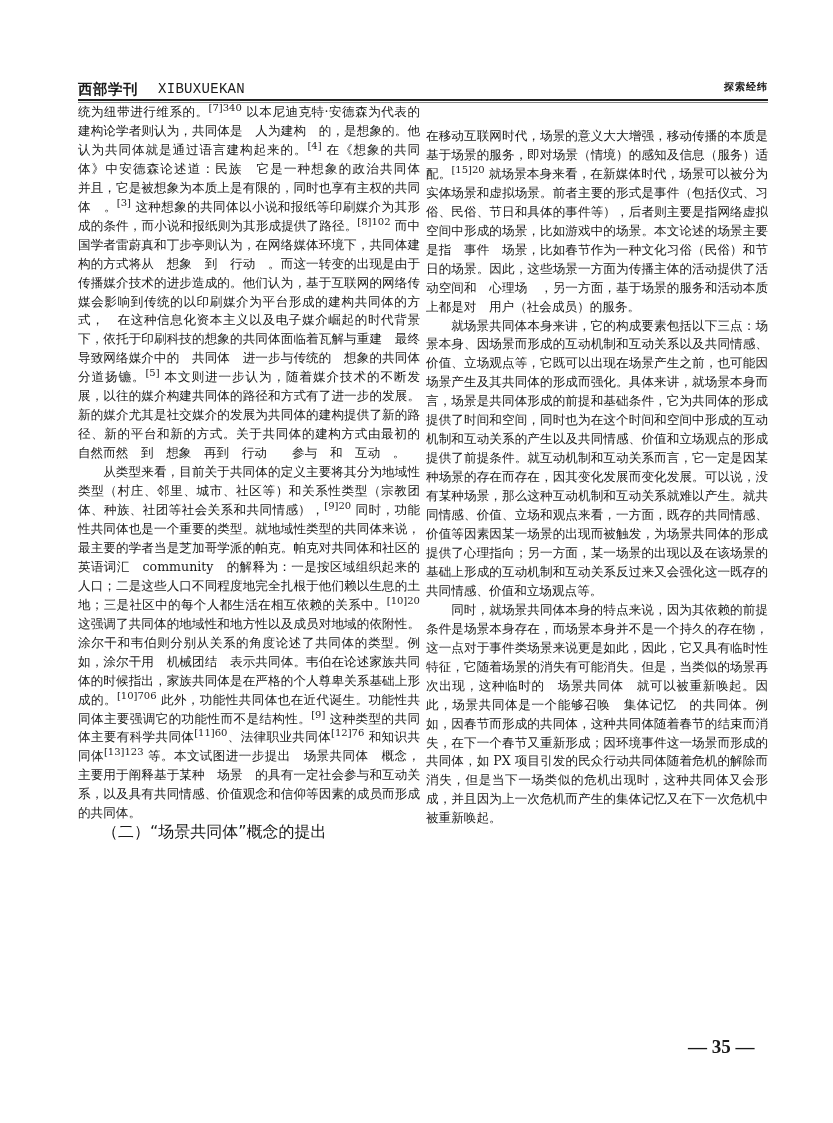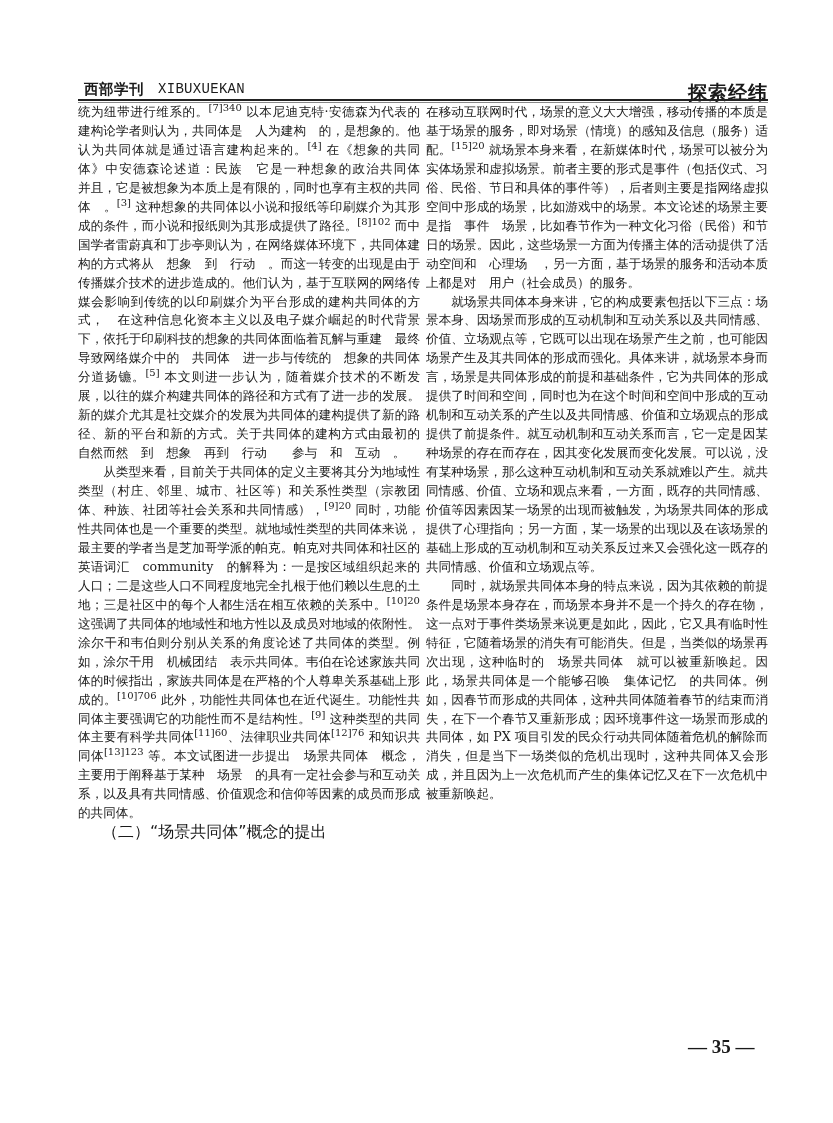--- a/index.html
+++ b/index.html
@@ -1,29 +1,29 @@
 <!DOCTYPE html>
 <html><head>
 <meta charset="utf-8">
 <style>
   html, body { margin:0; padding:0; background:#ffffff; }
   body { width:833px; height:1123px; position:relative; overflow:hidden;
          font-family:"DejaVu Serif","Liberation Serif",serif; color:#1a1a1a; }
   .header { position:absolute; left:78px; top:80px; width:690px; height:20px; }
-  .header .journal { position:absolute; left:6px; top:0; font-family:"DejaVu Sans","Liberation Sans",sans-serif;
+  .header .journal { position:absolute; left:0; top:0; font-family:"DejaVu Sans","Liberation Sans",sans-serif;
          font-weight:bold; font-size:14.5px; letter-spacing:0.5px; }
   .header .pinyin { position:absolute; left:80px; top:1px; font-family:Liberation Mono, monospace; font-size:14px; letter-spacing:0.3px; }
   .header .section { position:absolute; right:0; top:0; font-family:Liberation Sans, sans-serif;
-         font-weight:bold; font-size:19px; letter-spacing:1px; }
+         font-weight:bold; font-size:10px; letter-spacing:1px; }
   .rule1 { position:absolute; left:78px; top:99px; width:690px; height:2px; background:#222; }
   .rule2 { position:absolute; left:78px; top:102px; width:690px; height:1px; background:#888; }
   .col { position:absolute; top:103px; width:342px; font-size:12.6px; line-height:18.95px;
          text-align:justify; text-justify:inter-character; }
   .col.left { left:78px; }
-  .col.right { left:426px; }
+  .col.right { left:426px;margin-top:24px; }
   .col p { margin:0; }
   .col p.indent { text-indent:2em; }
   .col p.subhead { text-indent:1.5em; font-family:"DejaVu Sans","Liberation Sans",sans-serif; font-size:16px; }
   sup { font-size:10px; line-height:0; vertical-align:5px; }
   .pagenum { position:absolute; left:688px; top:1036px; font-family:"Liberation Serif",serif; font-size:19px; font-weight:bold; }
 </style>
 </head>
 <body>
 
 <div class="header">

